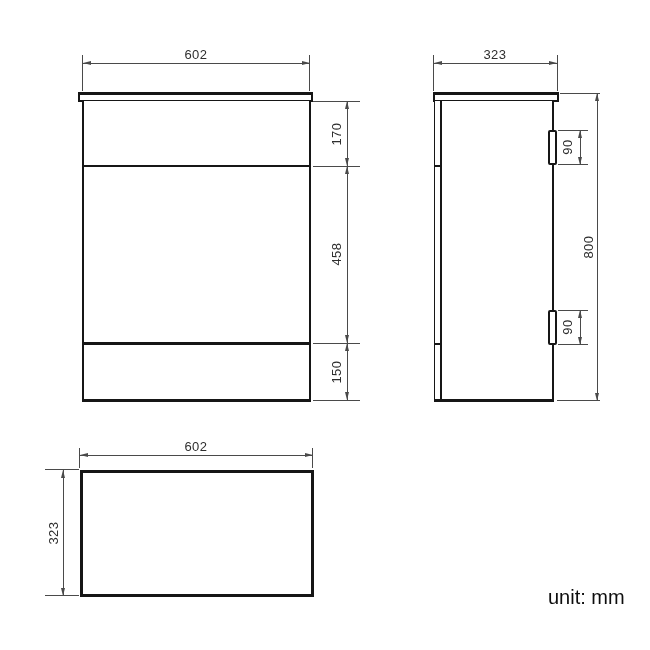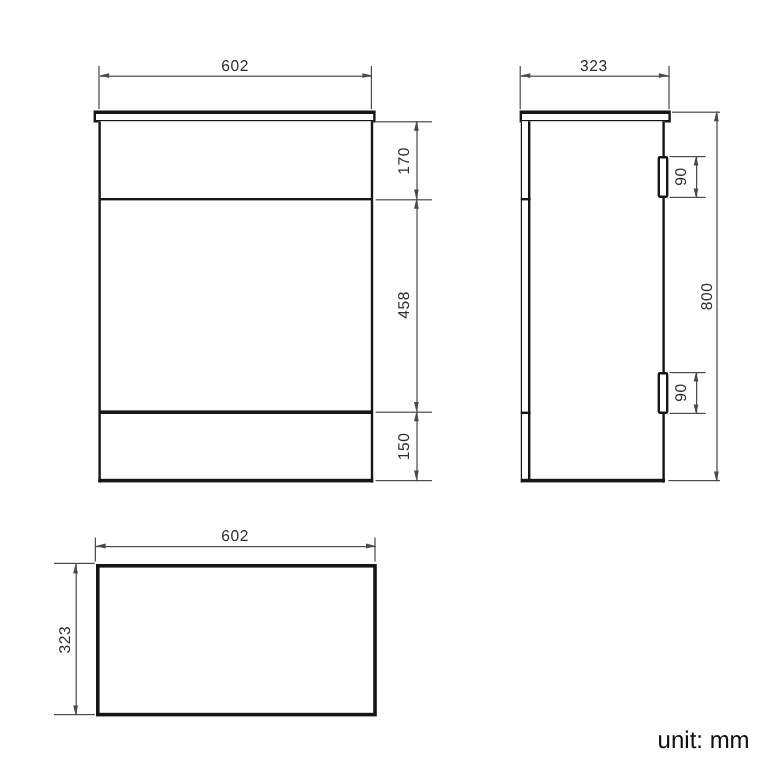--- a/index.html
+++ b/index.html
@@ -20,21 +20,21 @@
     background:#fff;
   }
   .vtext{transform:rotate(-90deg);}
   .arr{position:absolute;width:0;height:0;border-style:solid;}
   .arr-left {border-width:2.5px 8px 2.5px 0;border-color:transparent var(--dim) transparent transparent;}
   .arr-right{border-width:2.5px 0 2.5px 8px;border-color:transparent transparent transparent var(--dim);}
   .arr-up   {border-width:0 2.5px 8px 2.5px;border-color:transparent transparent var(--dim) transparent;}
   .arr-down {border-width:8px 2.5px 0 2.5px;border-color:var(--dim) transparent transparent transparent;}
   .panel{position:absolute;background:#fff;box-sizing:border-box;border:2px solid var(--obj);}
   .unit-note{
-    position:absolute;left:548px;top:606px;font-size:20px;color:#0d0d0d;
+    position:absolute;left:548px;top:586px;font-size:20px;color:#0d0d0d;
     font-family:"Liberation Sans", sans-serif;
   }
 </style>
 </head>
 <body>
 
 <div class="canvas">
 
   <div>
 

